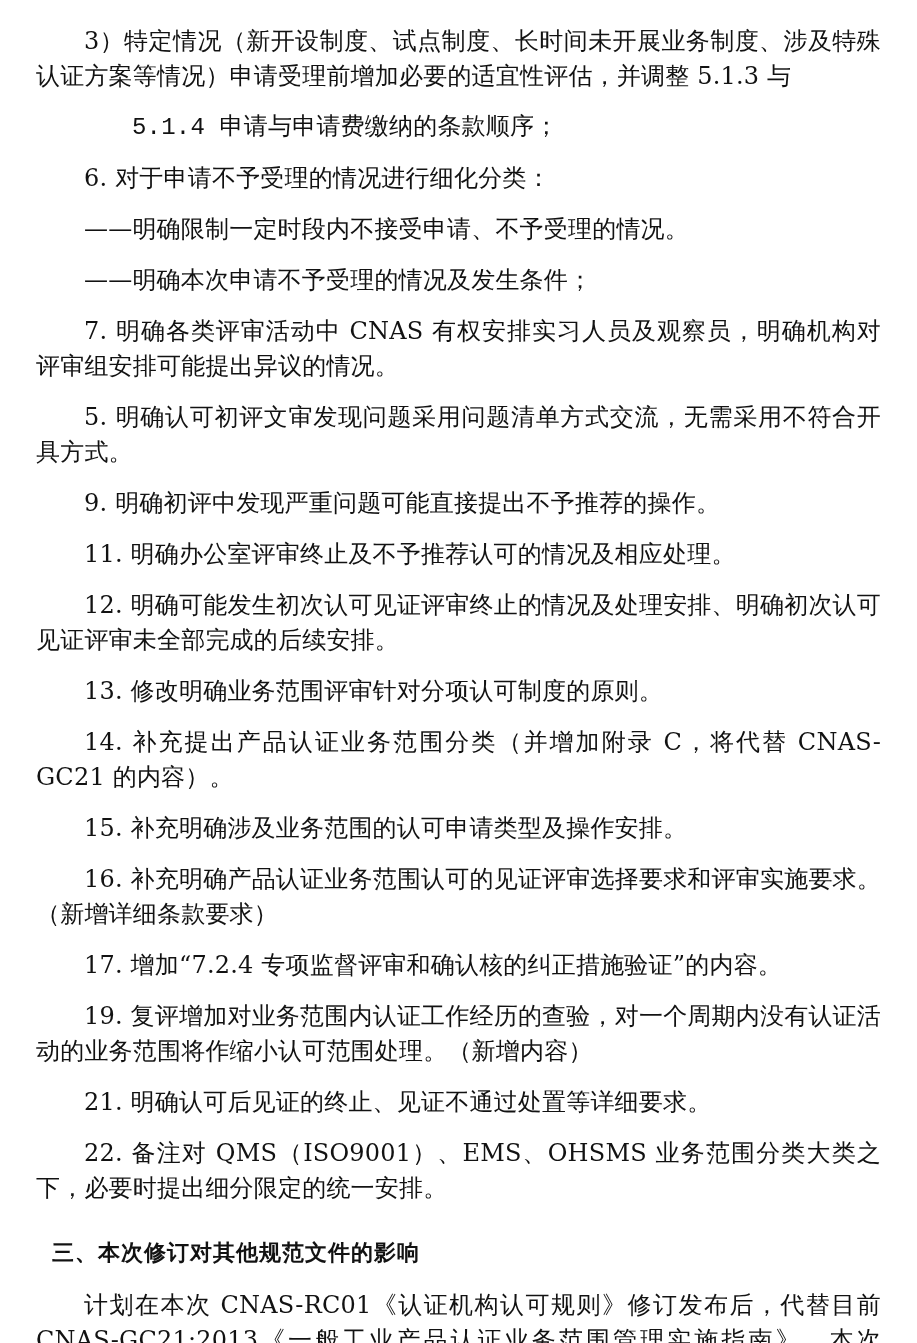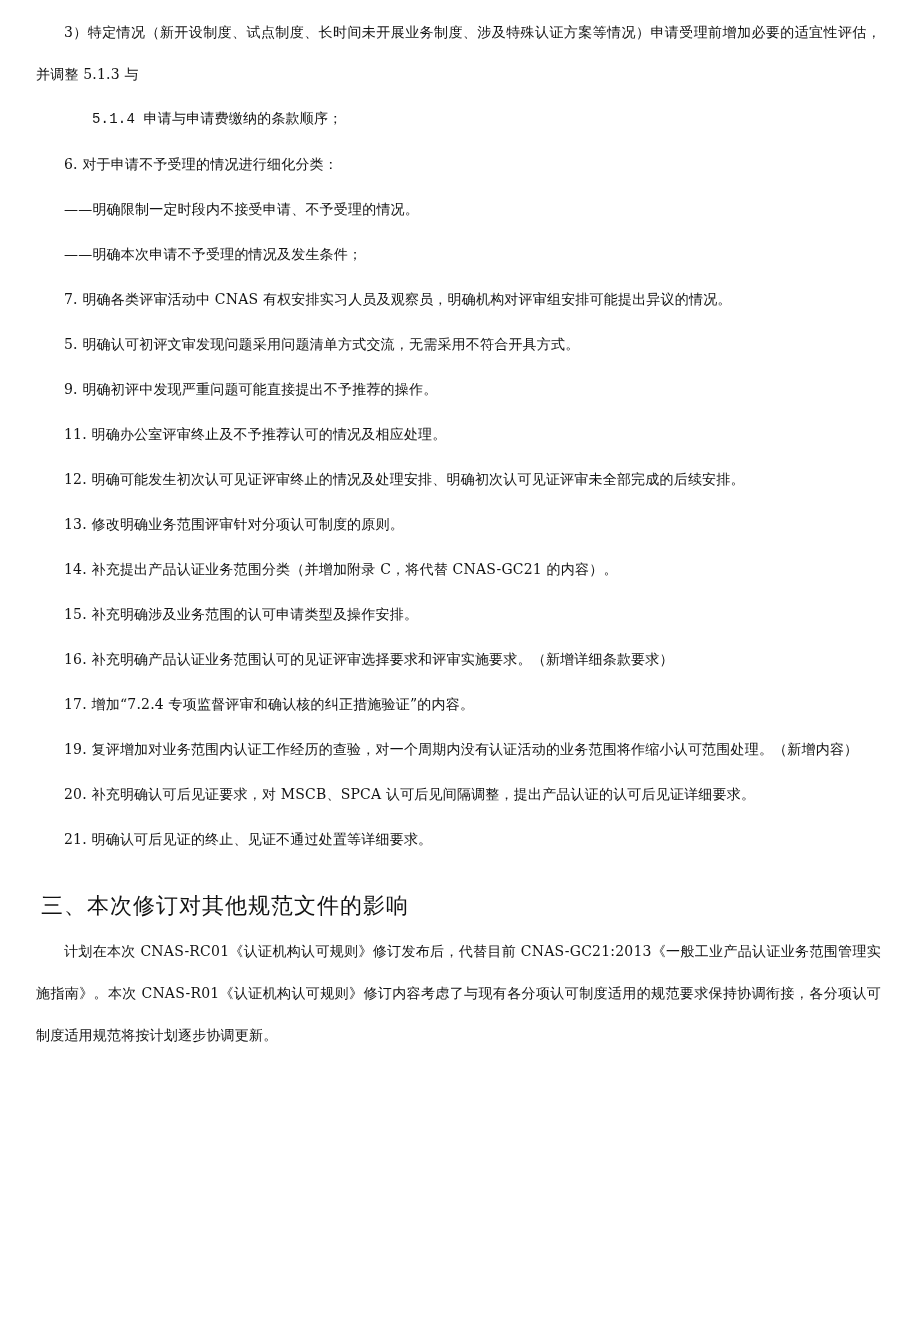--- a/index.html
+++ b/index.html
@@ -15,39 +15,39 @@
     color: #121212;
   }
   .page {
     position: relative;
     width: 917px;
     min-height: 1343px;
     box-sizing: border-box;
     padding: 8px 36px 0 36px;
   }
   .para {
-    font-size: 14px;
-    line-height: 42px;
+    font-size: 24px;
+    line-height: 35px;
     text-align: justify;
     text-justify: inter-ideograph;
-    margin: 3px 0 0 0;
+    margin: 16px 0 0 0;
     letter-spacing: 0.2px;
   }
   .indent1 {
     text-indent: 2em;
   }
   .indent-deep {
     text-indent: 4em;
     font-family: Liberation Mono, monospace;
   }
   .section-title {
     font-size: 22px;
     line-height: 40px;
-    font-weight: normal;
-    margin: 26px 0 4px 5px;
+    font-weight: bold;
+    margin: 26px 0 4px 16px;
     text-indent: 0;
     letter-spacing: 1px;
   }
 </style>
 </head>
 <body>
 
 <div class="page">
 
   <p class="para indent1">3）特定情况（新开设制度、试点制度、长时间未开展业务制度、涉及特殊认证方案等情况）申请受理前增加必要的适宜性评估，并调整 5.1.3 与</p>
@@ -59,20 +59,20 @@
   <p class="para indent1">5. 明确认可初评文审发现问题采用问题清单方式交流，无需采用不符合开具方式。</p>
   <p class="para indent1">9. 明确初评中发现严重问题可能直接提出不予推荐的操作。</p>
   <p class="para indent1">11. 明确办公室评审终止及不予推荐认可的情况及相应处理。</p>
   <p class="para indent1">12. 明确可能发生初次认可见证评审终止的情况及处理安排、明确初次认可见证评审未全部完成的后续安排。</p>
   <p class="para indent1">13. 修改明确业务范围评审针对分项认可制度的原则。</p>
   <p class="para indent1">14. 补充提出产品认证业务范围分类（并增加附录 C，将代替 CNAS-GC21 的内容）。</p>
   <p class="para indent1">15. 补充明确涉及业务范围的认可申请类型及操作安排。</p>
   <p class="para indent1">16. 补充明确产品认证业务范围认可的见证评审选择要求和评审实施要求。（新增详细条款要求）</p>
   <p class="para indent1">17. 增加“7.2.4 专项监督评审和确认核的纠正措施验证”的内容。</p>
   <p class="para indent1">19. 复评增加对业务范围内认证工作经历的查验，对一个周期内没有认证活动的业务范围将作缩小认可范围处理。（新增内容）</p>
-  <p class="para indent1">20. 补充明确认可后见证要求，对 MSCB、SPCA 认可后见间隔调整，提出产品认证的认可后见证详细要求。</p>
   <p class="para indent1">21. 明确认可后见证的终止、见证不通过处置等详细要求。</p>
+  <p class="para indent1">22. 备注对 QMS（ISO9001）、EMS、OHSMS 业务范围分类大类之下，必要时提出细分限定的统一安排。</p>
 
   <h2 class="section-title">三、本次修订对其他规范文件的影响</h2>
 
   <p class="para indent1">计划在本次 CNAS-RC01《认证机构认可规则》修订发布后，代替目前 CNAS-GC21:2013《一般工业产品认证业务范围管理实施指南》。本次 CNAS-R01《认证机构认可规则》修订内容考虑了与现有各分项认可制度适用的规范要求保持协调衔接，各分项认可制度适用规范将按计划逐步协调更新。</p>
 
 </div>
 
 </body></html>

